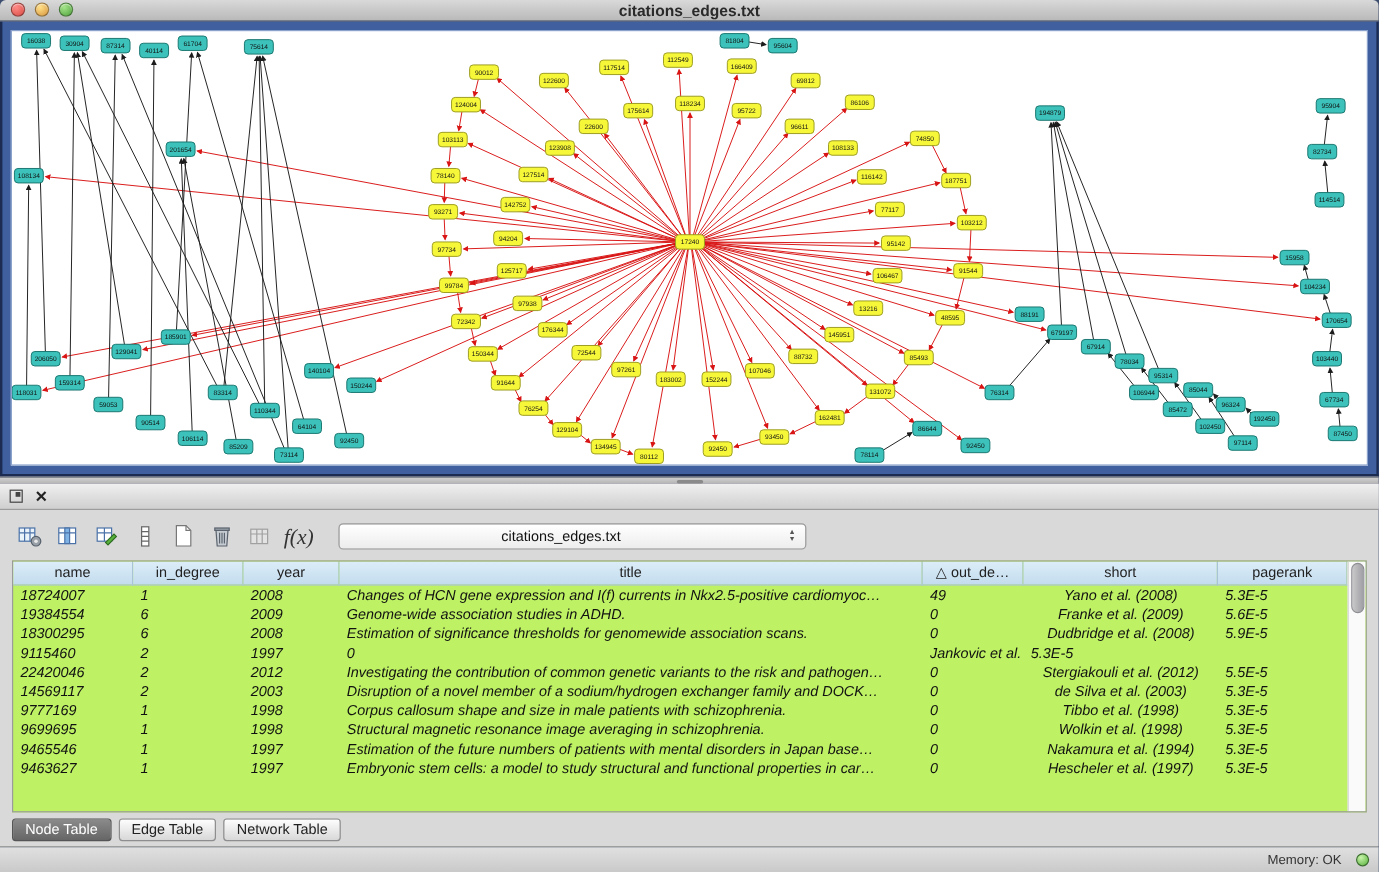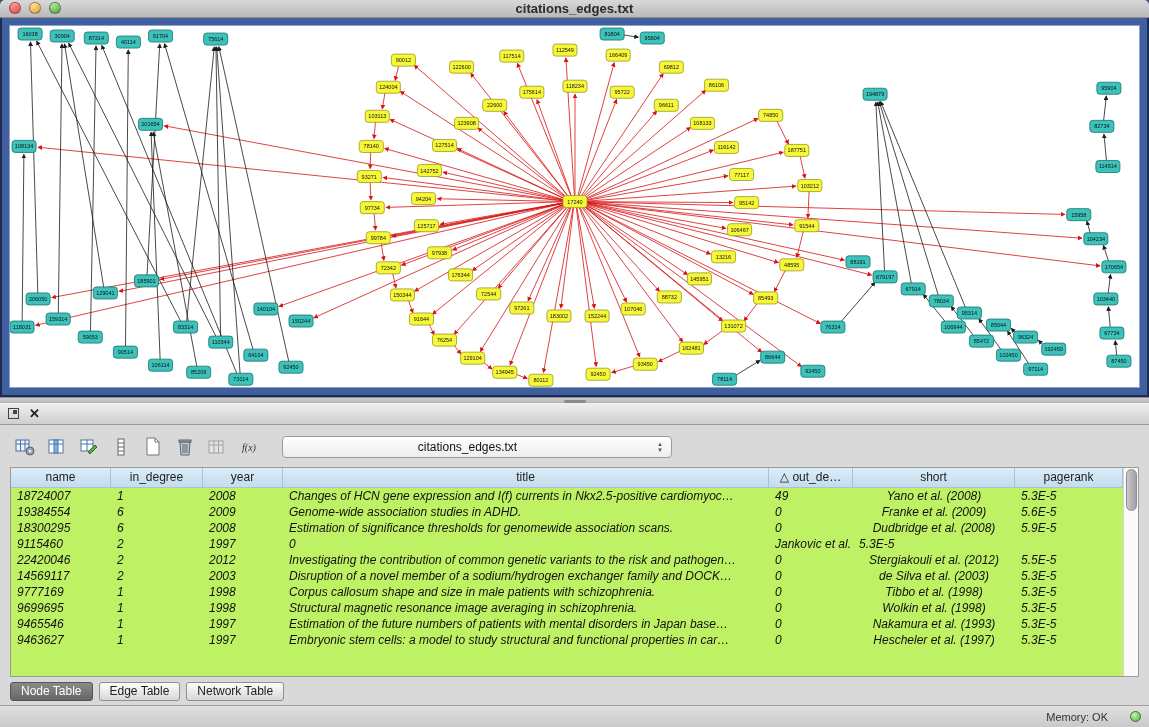--- a/index.html
+++ b/index.html
@@ -31,21 +31,21 @@
   .panel-header .ph-title { flex:1; }
   .ph-icons { display:flex; gap:10px; align-items:center; }
   .float-icon { width:11px; height:11px; border:1.5px solid #444; position:relative; display:inline-block; }
   .float-icon::after { content:""; position:absolute; right:1px; top:1px; width:4px; height:4px; background:#444; }
   .close-icon { font-size:13px; font-weight:bold; color:#222; line-height:11px; cursor:default; }
 
   .panel-body { flex:1; display:flex; flex-direction:column; padding:6px 10px 0 10px; }
   .toolbar { display:flex; align-items:center; gap:6px; padding:4px 2px 8px 2px; }
   .tb-btn { width:26px; height:24px; display:flex; align-items:center; justify-content:center; border-radius:3px; }
   .tb-btn svg { display:block; }
-  .fx { font-family:"Liberation Serif", serif; font-style:italic; font-size:10px; color:#333; }
+  .fx { font-family:"Liberation Serif", serif; font-style:italic; font-size:18px; color:#333; }
   .net-select { margin-left:14px; width:390px; height:22px; background:linear-gradient(#ffffff,#ededed);
                 border:1px solid #9b9b9b; border-radius:4px; display:flex; align-items:center; font-size:12px; color:#111; }
   .net-select .sel-text { flex:1; padding:0 8px; text-align:center; }
   .stepper { width:16px; height:18px; margin-right:3px; display:flex; flex-direction:column; align-items:center; justify-content:center; color:#555; }
   .stepper span { font-size:6px; line-height:6px; }
 
   .table-box { flex:1; background:#bef264; border:1px solid #9a9a9a; position:relative; display:flex; flex-direction:column; overflow:hidden; }
   .thead { display:grid; grid-template-columns:100px 92px 80px 486px 84px 162px 108px 1fr; height:20px; flex:0 0 20px; }
   .th { background:linear-gradient(#dcedf8,#c3dcee); border-right:1px solid #a9c3d6; border-bottom:1px solid #a9c3d6;
         font-size:12px; color:#222; text-align:center; line-height:19px; overflow:hidden; white-space:nowrap; }
@@ -57,21 +57,21 @@
   .vscroll .thumb { position:absolute; top:1px; left:2px; width:11px; height:42px; border-radius:6px;
                     background:linear-gradient(90deg,#c9c9c9,#9f9fa6); border:1px solid #8d8d94; }
 
   .tabbar { flex:0 0 28px; display:flex; align-items:center; gap:6px; }
   .tab { height:19px; padding:0 10px; font-size:12px; line-height:17px; border:1px solid #8e8e8e; border-radius:3px;
          background:linear-gradient(#fdfdfd,#d8d8d8); color:#222; }
   .tab.active { background:linear-gradient(#8a8a8a,#666666); color:#fff; border-color:#555; }
 
   
   .statusbar { height:22px; background:linear-gradient(#e0e0e0,#c9c9c9); border-top:1px solid #9e9e9e;
-               display:flex; align-items:center; justify-content:flex-end; padding:0 8px; gap:22px; font-size:11px; color:#333; }
+               display:flex; align-items:center; justify-content:flex-end; padding:0 8px; gap:12px; font-size:11px; color:#333; }
   .mem-dot { width:11px; height:11px; border-radius:50%; border:1px solid #3c6e2f;
              background:radial-gradient(circle at 35% 30%, #c7f3a9, #58b23c); }
 </style>
 </head>
 <body>
 
 <div class="window">
   <div class="titlebar">
     <div class="traffic">
       <span class="tl red"></span>
@@ -827,21 +827,21 @@
             <div class="td c4">0</div>
             <div class="td c5">Wolkin et al. (1998)</div>
             <div class="td c6">5.3E-5</div>
           </div>
           <div class="tr">
             <div class="td c0">9465546</div>
             <div class="td c1">1</div>
             <div class="td c2">1997</div>
             <div class="td c3">Estimation of the future numbers of patients with mental disorders in Japan base…</div>
             <div class="td c4">0</div>
-            <div class="td c5">Nakamura et al. (1993)</div>
+            <div class="td c5">Nakamura et al. (1994)</div>
             <div class="td c6">5.3E-5</div>
           </div>
           <div class="tr">
             <div class="td c0">9463627</div>
             <div class="td c1">1</div>
             <div class="td c2">1997</div>
             <div class="td c3">Embryonic stem cells: a model to study structural and functional properties in car…</div>
             <div class="td c4">0</div>
             <div class="td c5">Hescheler et al. (1997)</div>
             <div class="td c6">5.3E-5</div>

